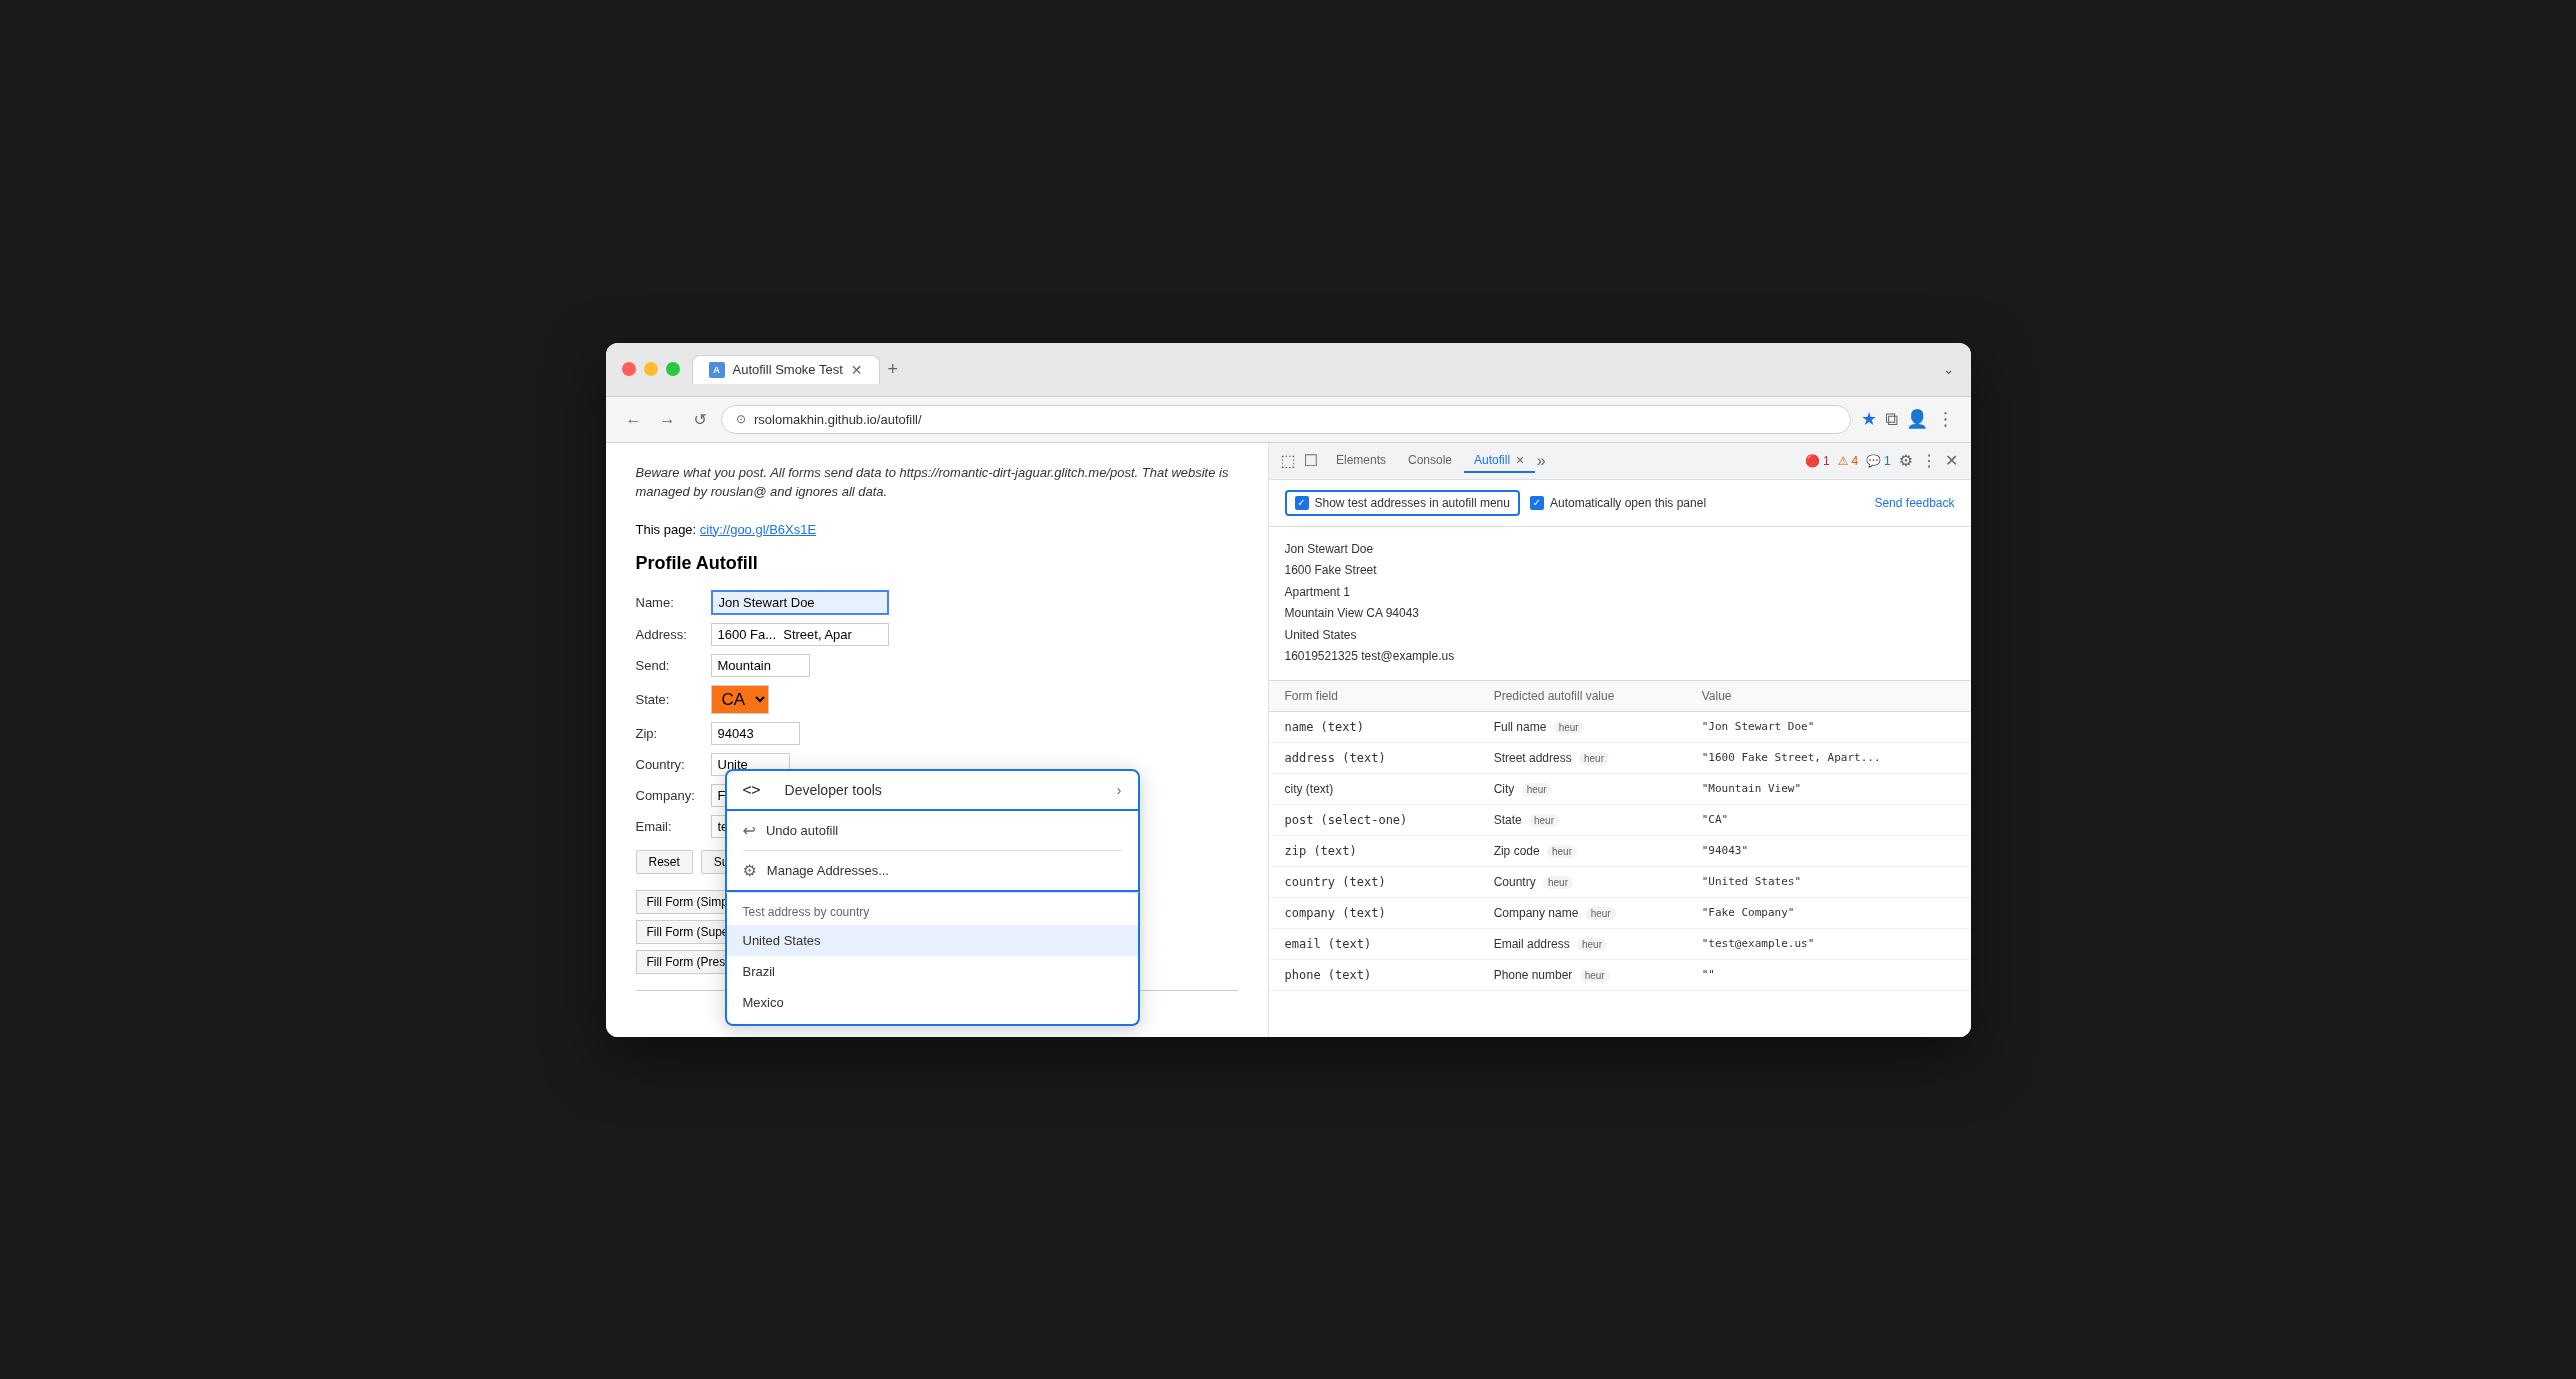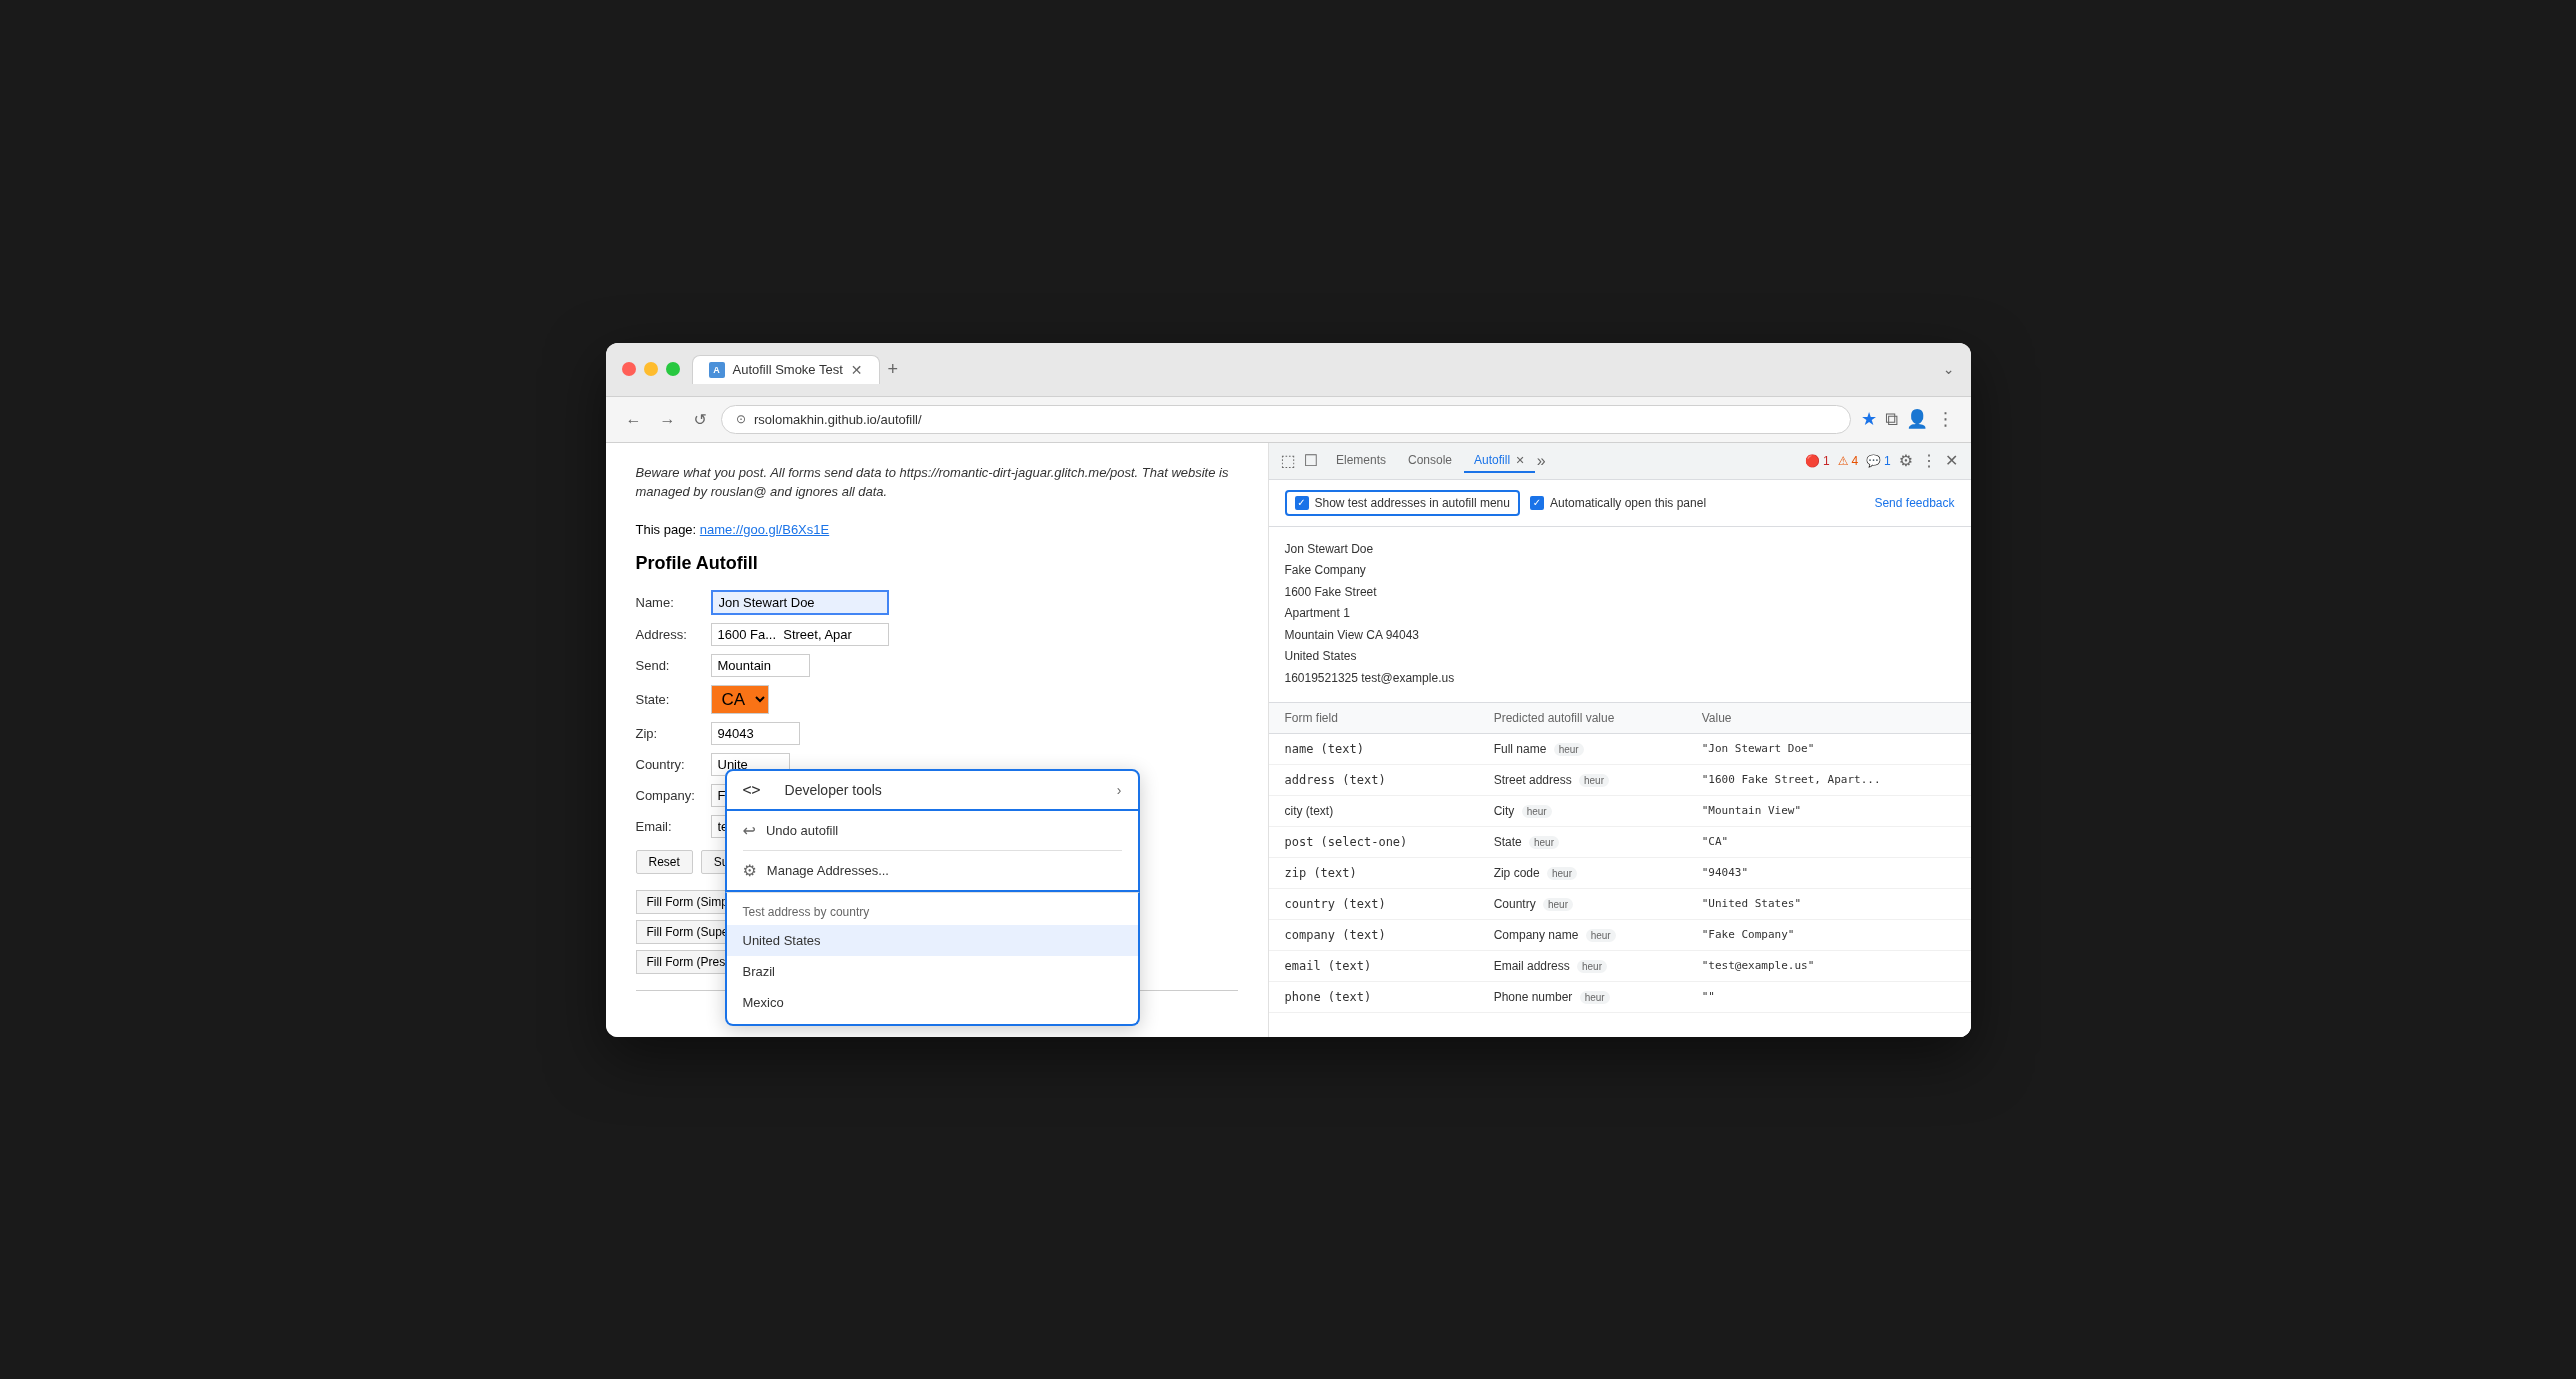--- a/index.html
+++ b/index.html
@@ -433,21 +433,21 @@
   <div class="browser-content">
 
     <div class="main-page">
 
       <p class="warning-text">
         <em><span>Beware what you post. All forms send data to https://romantic-dirt-jaguar.glitch.me/post. That website is managed by rouslan@ and ignores all data.</span></em>
       </p>
 
       <p class="page-link">
         <span>This page:</span>
-        <a href="#">name://goo.gl/B6Xs1E</a>
+        <a href="#">city://goo.gl/B6Xs1E</a>
       </p>
 
       <h2 class="section-title">Profile Autofill</h2>
 
       <div class="form-row">
         <span class="form-label">Name:</span>
         <input class="form-input form-input-name" type="text" value="Jon Stewart Doe" style="">
       </div>
       <div class="form-row">
         <span class="form-label">Address:</span>
@@ -566,21 +566,20 @@
         </div>
         <div style="display:flex; align-items:center; gap:6px;">
           <div class="checkbox-styled">✓</div>
           <span style="font-size:12px; color:#333;">Automatically open this panel</span>
         </div>
         <a class="send-feedback" href="#">Send feedback</a>
       </div>
 
       <div class="address-info">
         <div>Jon Stewart Doe</div>
-        <div>Fake Company</div>
         <div>1600 Fake Street</div>
         <div>Apartment 1</div>
         <div>Mountain View CA 94043</div>
         <div>United States</div>
         <div>16019521325 test@example.us</div>
       </div>
 
       <div class="autofill-table">
         <table>
           <thead>

